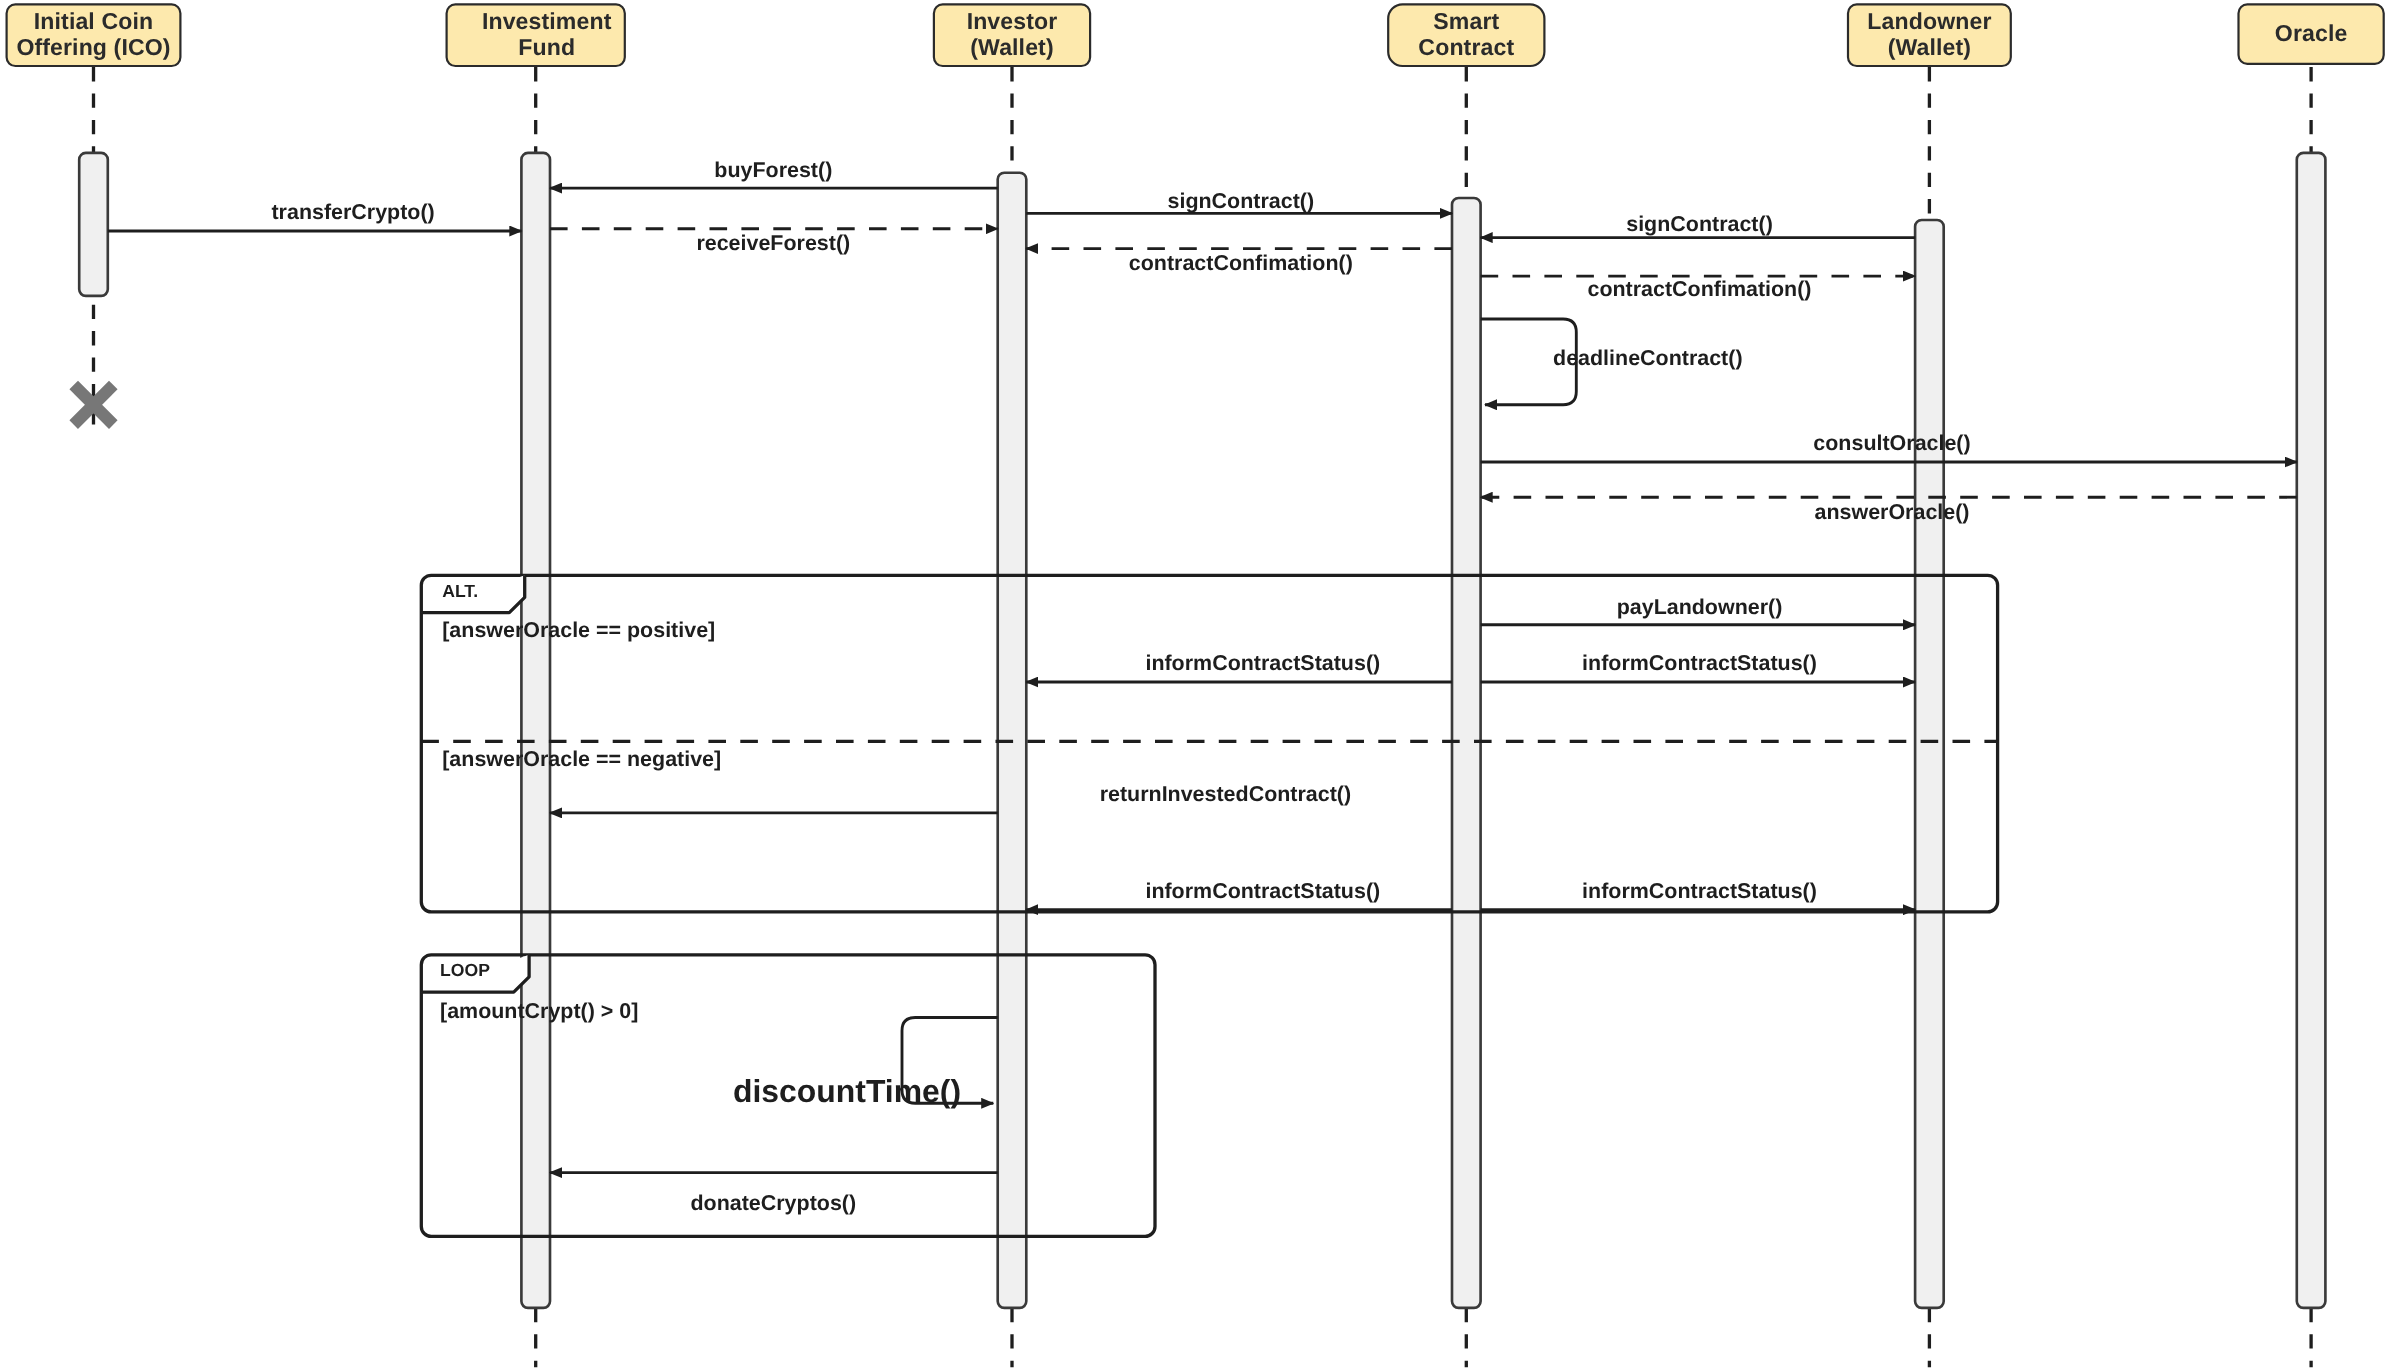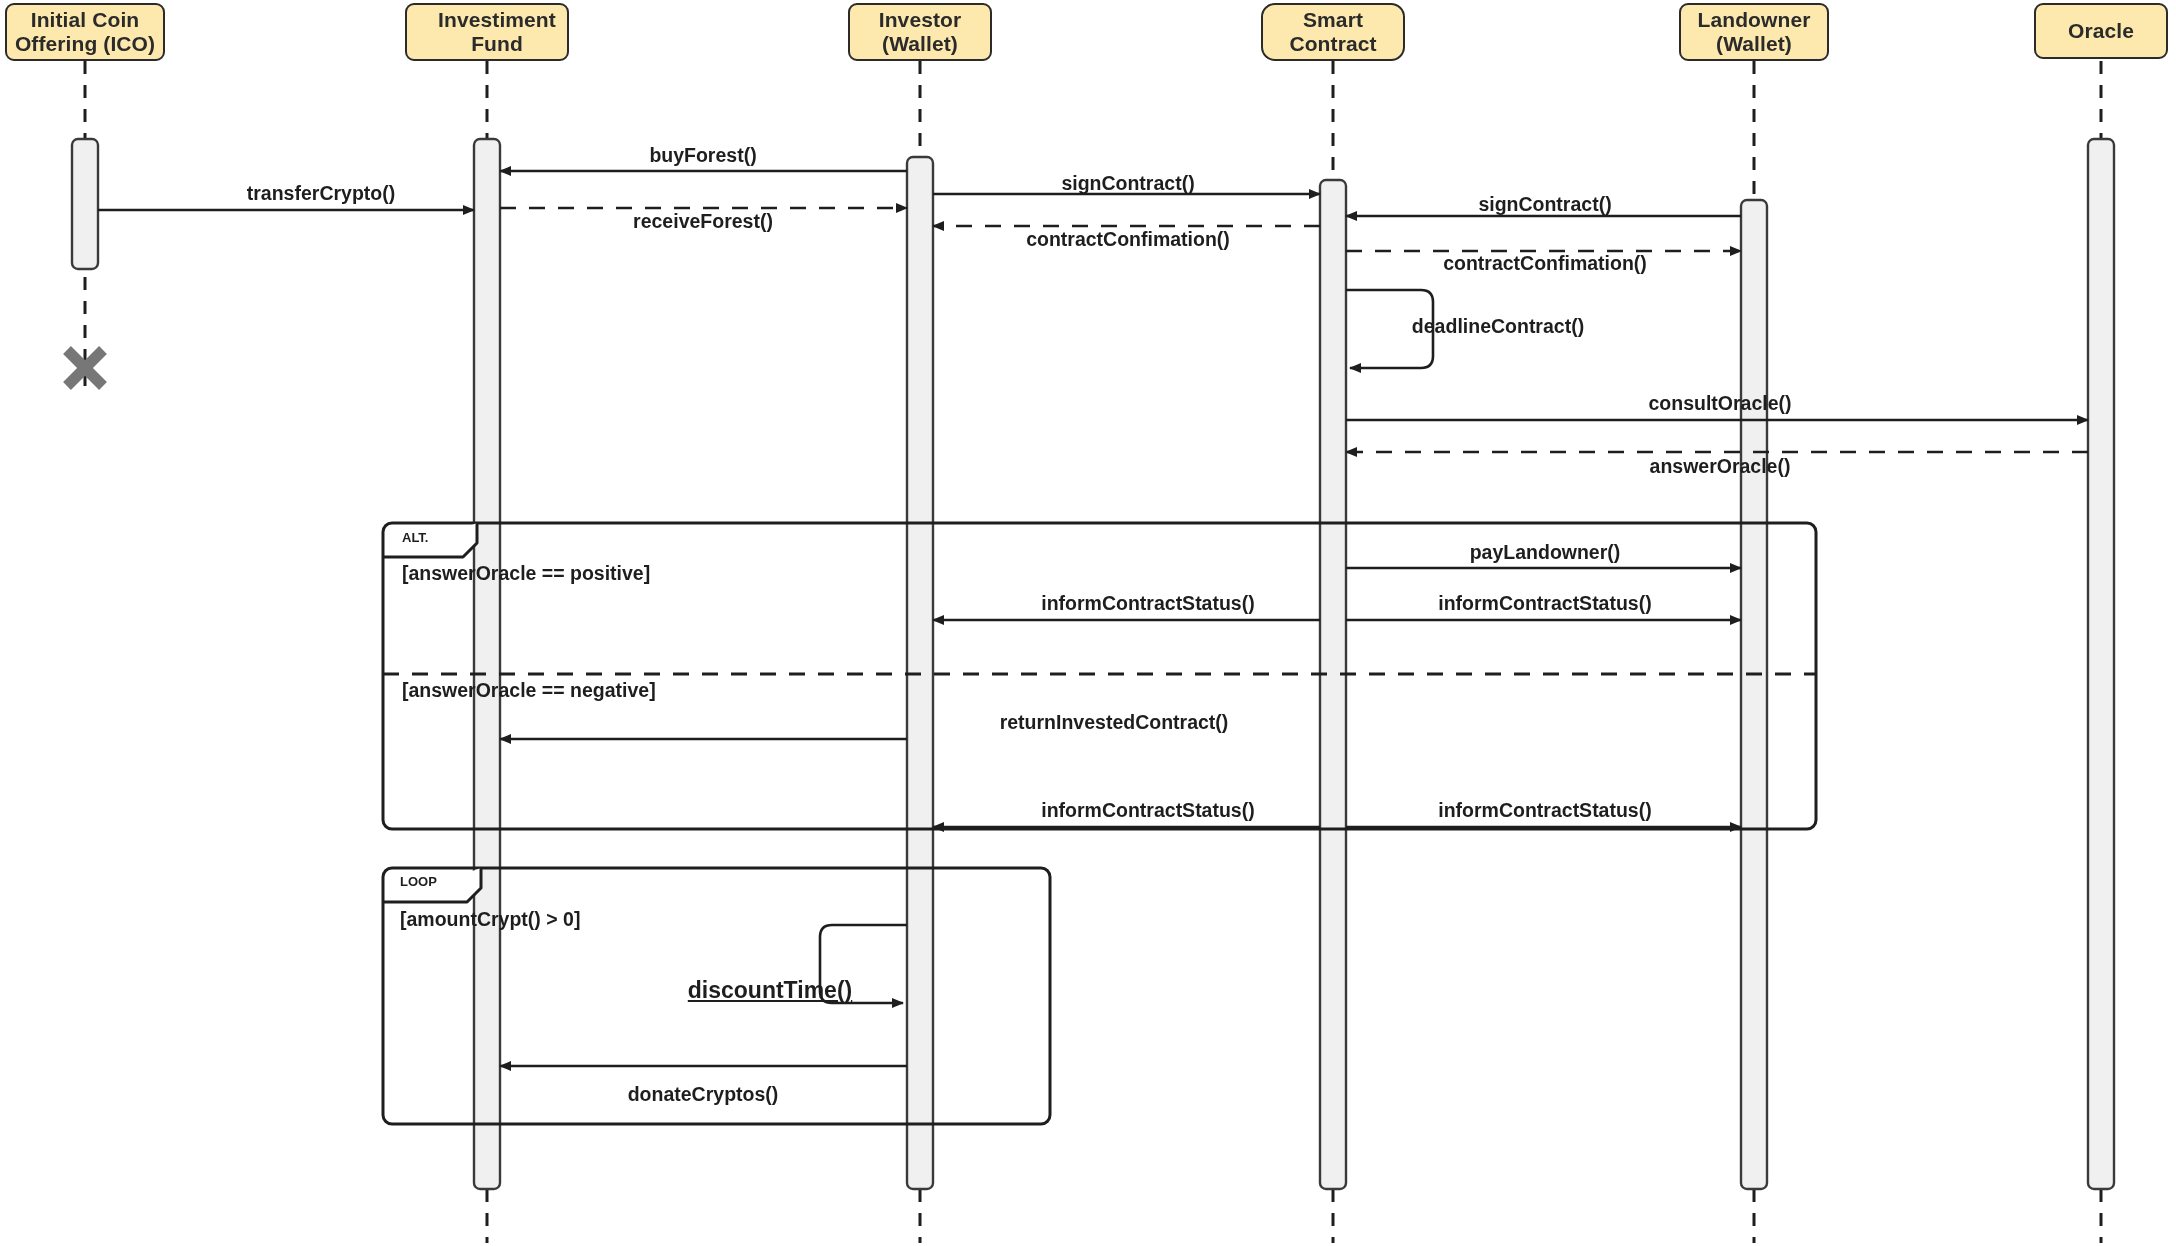--- a/index.html
+++ b/index.html
@@ -12,26 +12,26 @@
     position:absolute;box-sizing:border-box;
     background:#fde9ad;border:2.5px solid #2b2b2b;border-radius:9px;
     display:flex;align-items:center;justify-content:center;text-align:center;
     font-weight:bold;font-size:21px;color:#2b2b2b;line-height:1.15;
     white-space:pre-line;letter-spacing:.1px;
   }
   .msg{
     position:absolute;font-size:19.5px;font-weight:bold;color:#1e1e1e;
     white-space:nowrap;transform:translateX(-50%);
   }
-  .msg.big{font-size:23px;text-decoration:underline;}
+  .msg.big{font-size:29px;}
   .guard{
     position:absolute;font-size:19.5px;font-weight:bold;color:#1e1e1e;white-space:nowrap;
   }
   .fraglabel{
-    position:absolute;font-size:13px;font-weight:bold;color:#1e1e1e;white-space:nowrap;
+    position:absolute;font-size:16px;font-weight:bold;color:#1e1e1e;white-space:nowrap;
   }
 </style>
 </head>
 <body>
 
 <div id="stage">
 
   <svg class="layer" id="draw" viewBox="0 0 2176 1246">
     <defs>
       <marker id="ah" viewBox="0 0 12 10" refX="11" refY="5" markerWidth="12" markerHeight="10" orient="auto-start-reverse" markerUnits="userSpaceOnUse">

